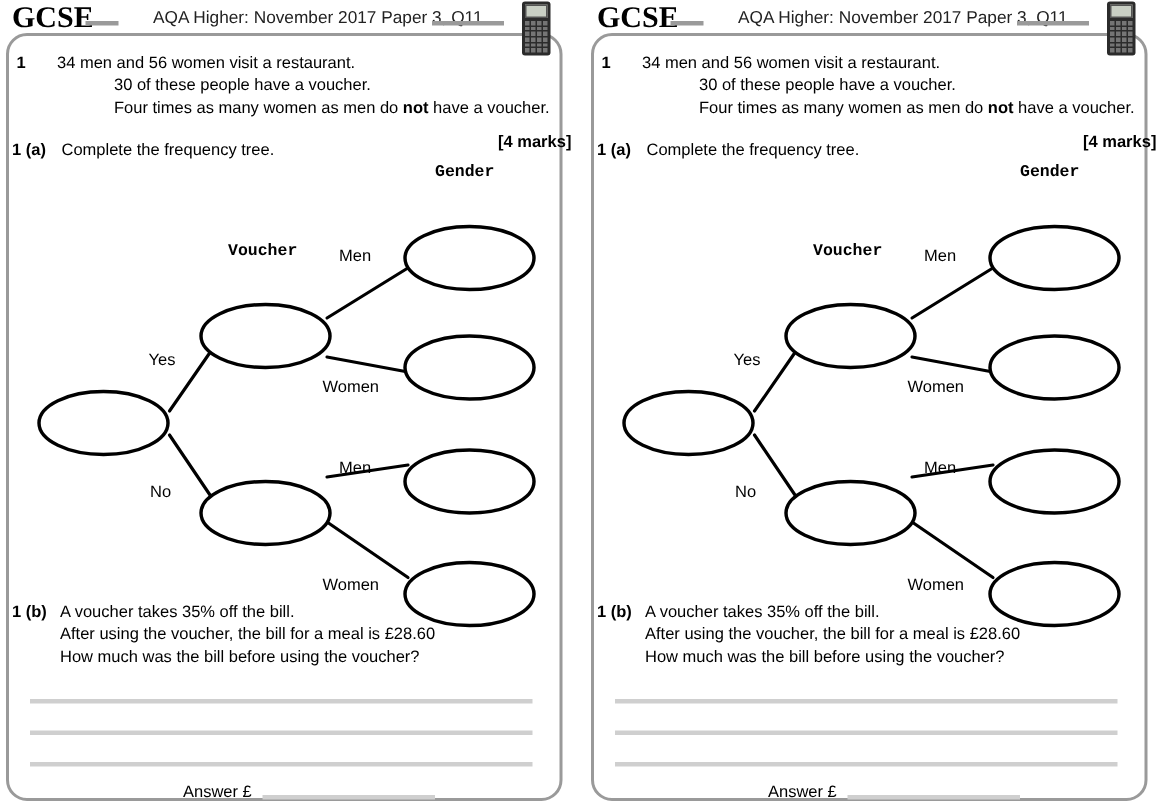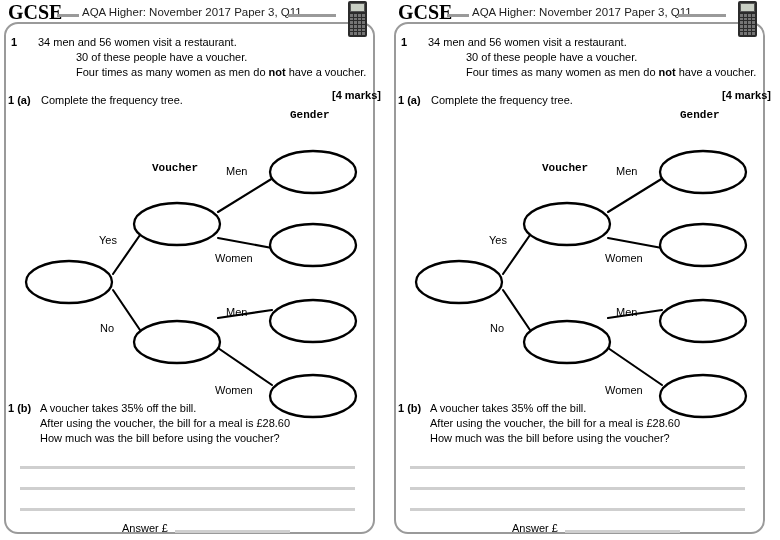--- a/index.html
+++ b/index.html
@@ -70,21 +70,21 @@
   .rule-left {
     position: absolute;
     left: 57px;
     top: 14px;
     width: 22px;
     height: 3px;
     background: #9a9a9a;
   }
   .header-title {
     position: absolute;
-    left: 79px;
+    left: 99px;
     top: 5px;
     font-size: 11.5px;
     color: #222222;
     background: #ffffff;
     padding: 0 3px;
     white-space: nowrap;
     line-height: 15px;
   }
   .rule-right {
     position: absolute;

